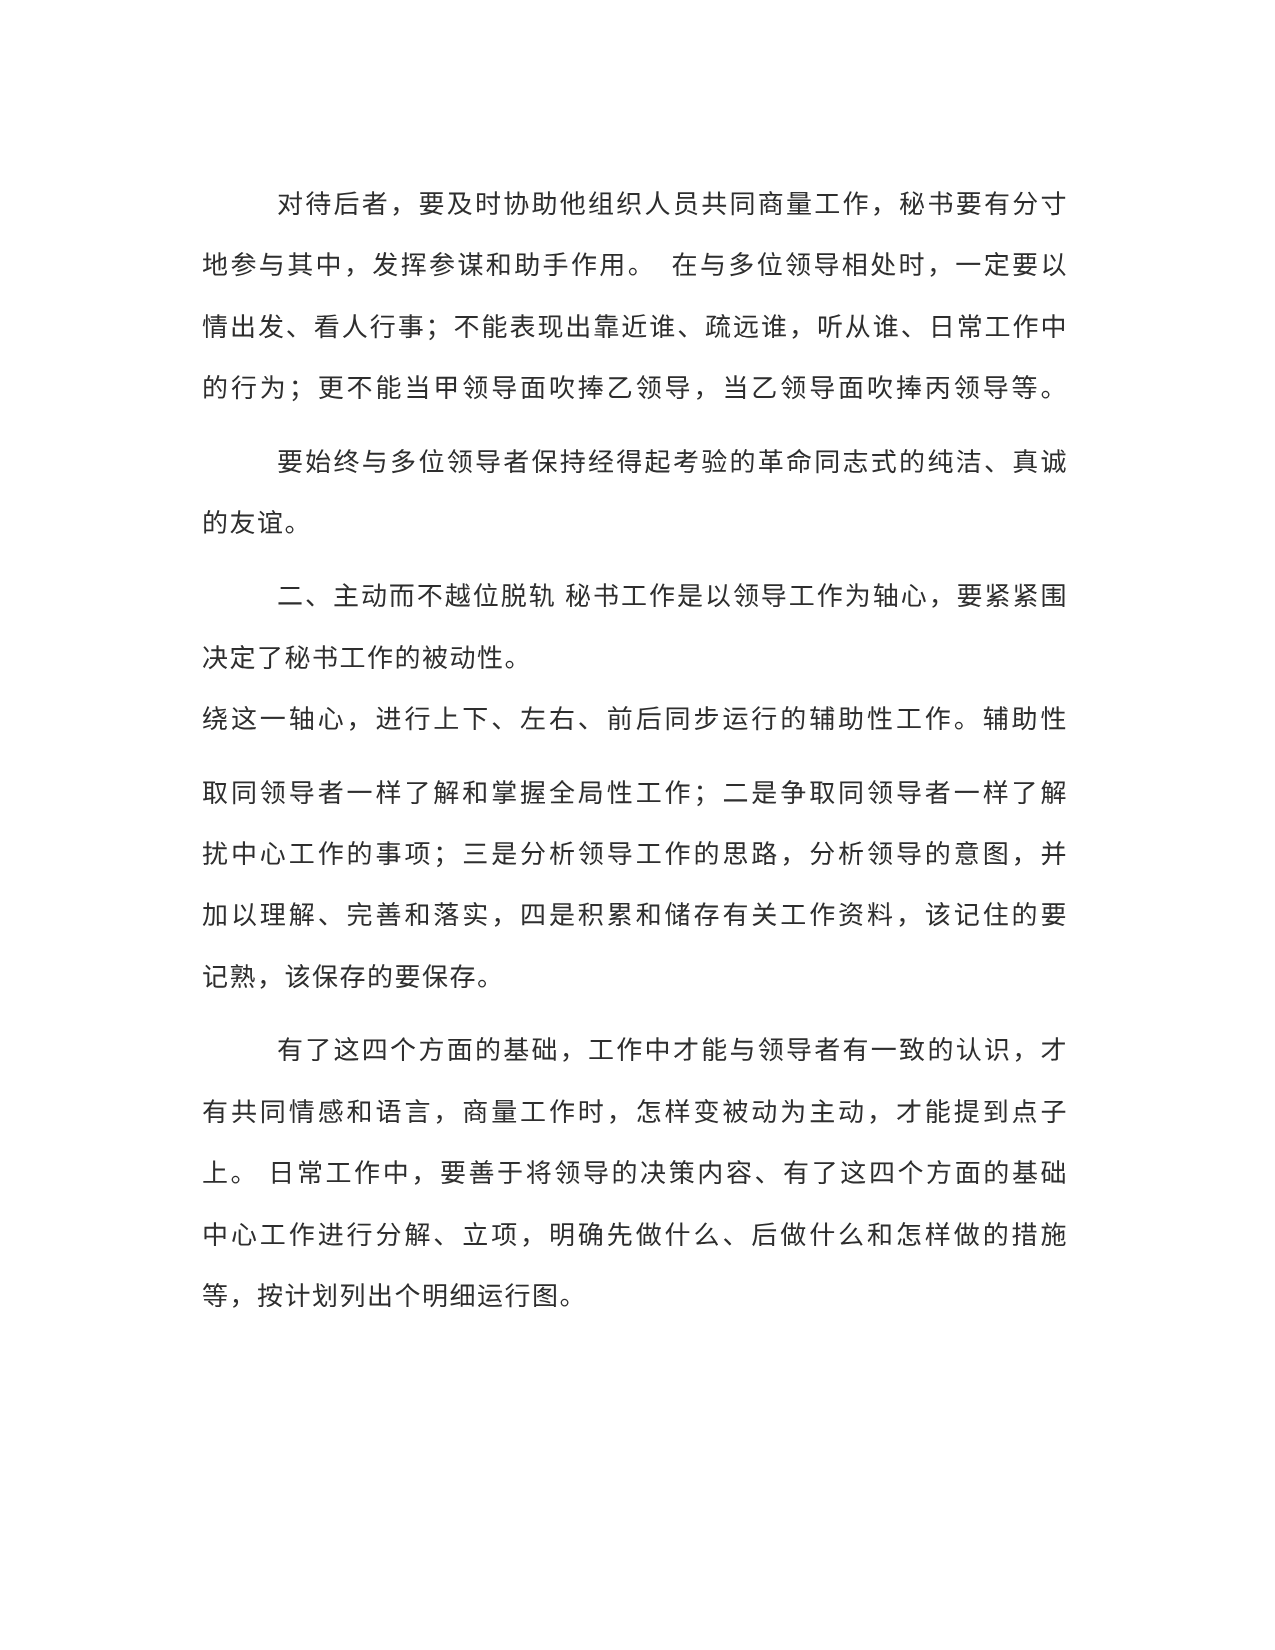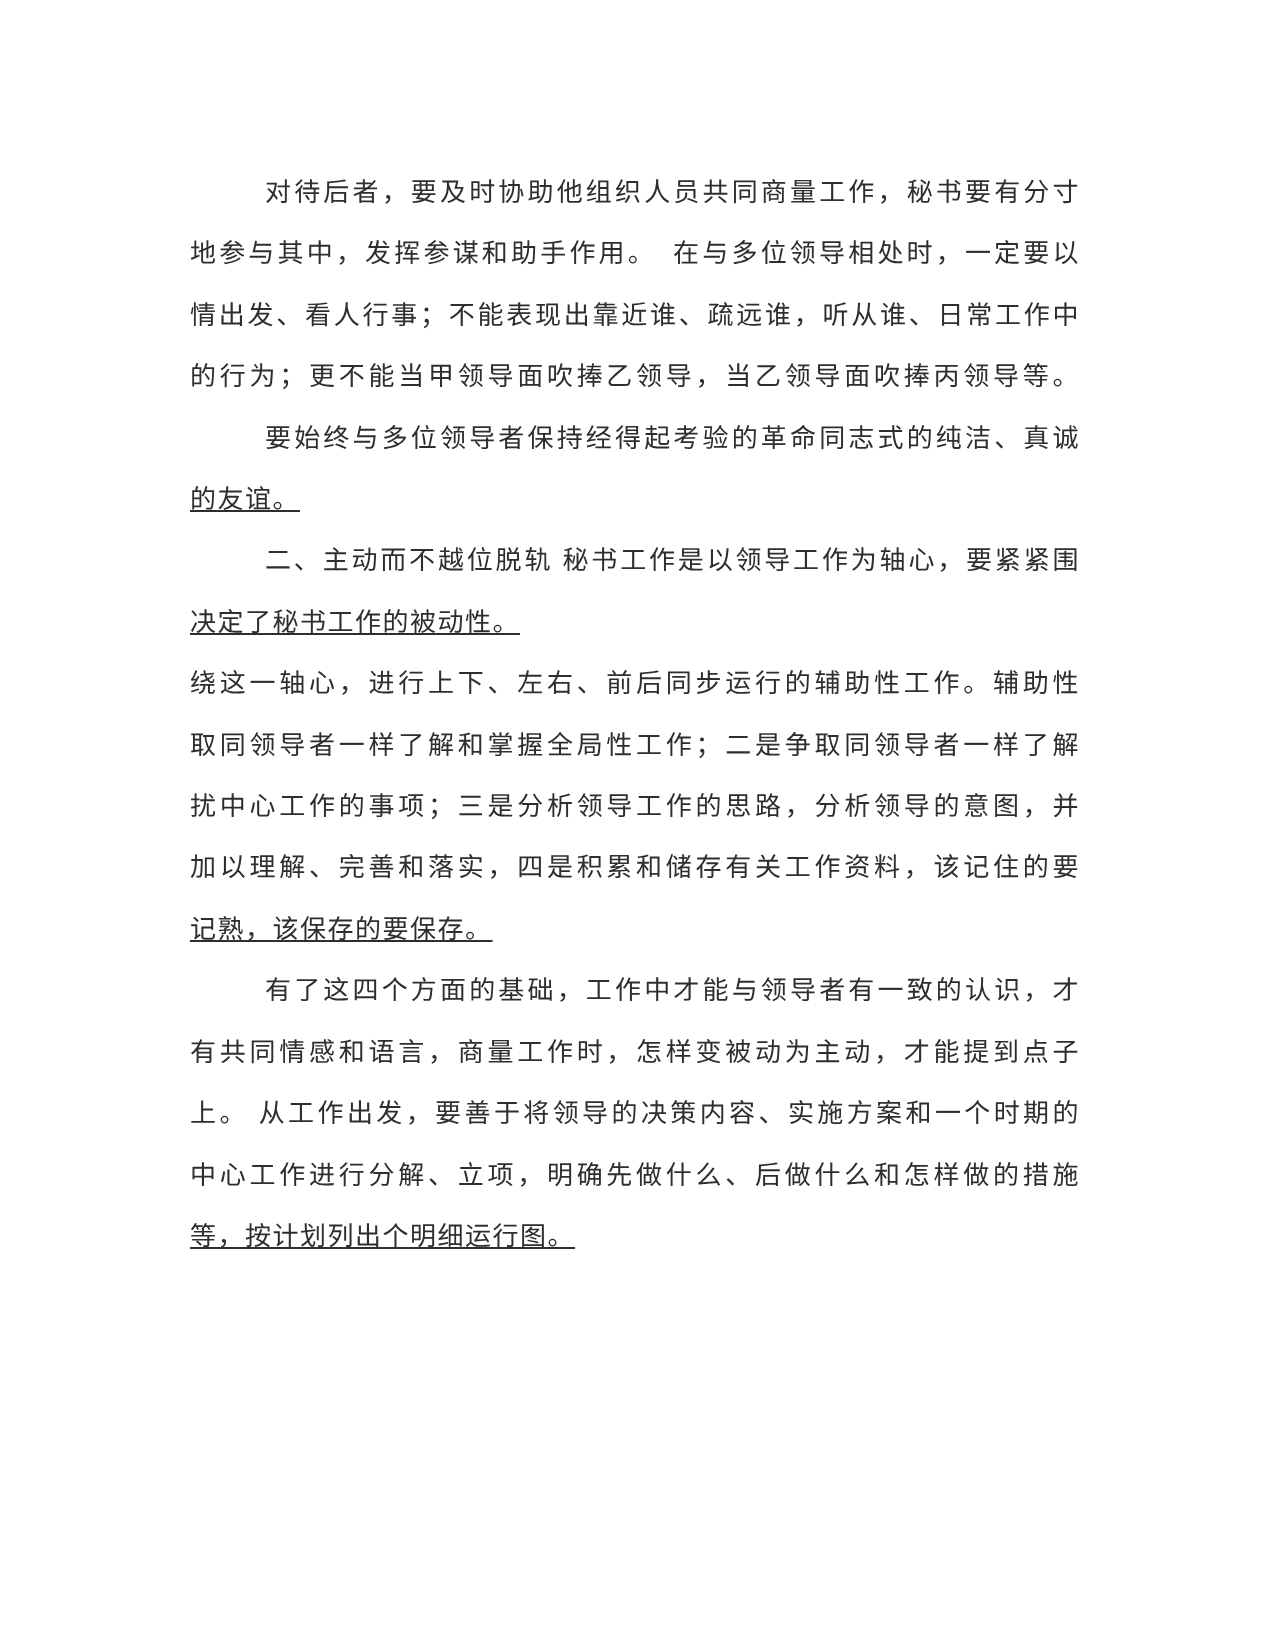--- a/index.html
+++ b/index.html
@@ -19,33 +19,32 @@
     left: 190px;
     top: 162px;
     width: 890px;
     font-family: "Liberation Serif", "DejaVu Serif", serif;
     font-size: 26px;
     line-height: 61.4px;
     font-weight: 400;
     color: #2e2e2e;
   }
   .para {
-    margin: 0;
+    margin: 12px;
     padding: 0;
   }
   .line {
     letter-spacing: 1.5px;
     text-align: justify;
     text-align-last: justify;
     white-space: normal;
   }
   .line.short {
     text-align: right;
     text-align-last: left;
-    text-decoration: underline;
   }
   .line.indent {
     text-indent: 75px;
   }
 </style>
 </head>
 <body>
 
 <div class="page" style="background: rgb(255, 255, 255);">
   <div class="text-block" style="color: rgb(46, 46, 46);">
@@ -71,19 +70,19 @@
     <div class="para">
       <div class="line">取同领导者一样了解和掌握全局性工作；二是争取同领导者一样了解</div>
       <div class="line">扰中心工作的事项；三是分析领导工作的思路，分析领导的意图，并</div>
       <div class="line">加以理解、完善和落实，四是积累和储存有关工作资料，该记住的要</div>
       <div class="line short">记熟，该保存的要保存。</div>
     </div>
 
     <div class="para">
       <div class="line indent">有了这四个方面的基础，工作中才能与领导者有一致的认识，才</div>
       <div class="line">有共同情感和语言，商量工作时，怎样变被动为主动，才能提到点子</div>
-      <div class="line">上。 从工作出发，要善于将领导的决策内容、实施方案和一个时期的</div>
+      <div class="line">上。 日常工作中，要善于将领导的决策内容、有了这四个方面的基础</div>
       <div class="line">中心工作进行分解、立项，明确先做什么、后做什么和怎样做的措施</div>
       <div class="line short">等，按计划列出个明细运行图。</div>
     </div>
 
   </div>
 </div>
 
 </body></html>

